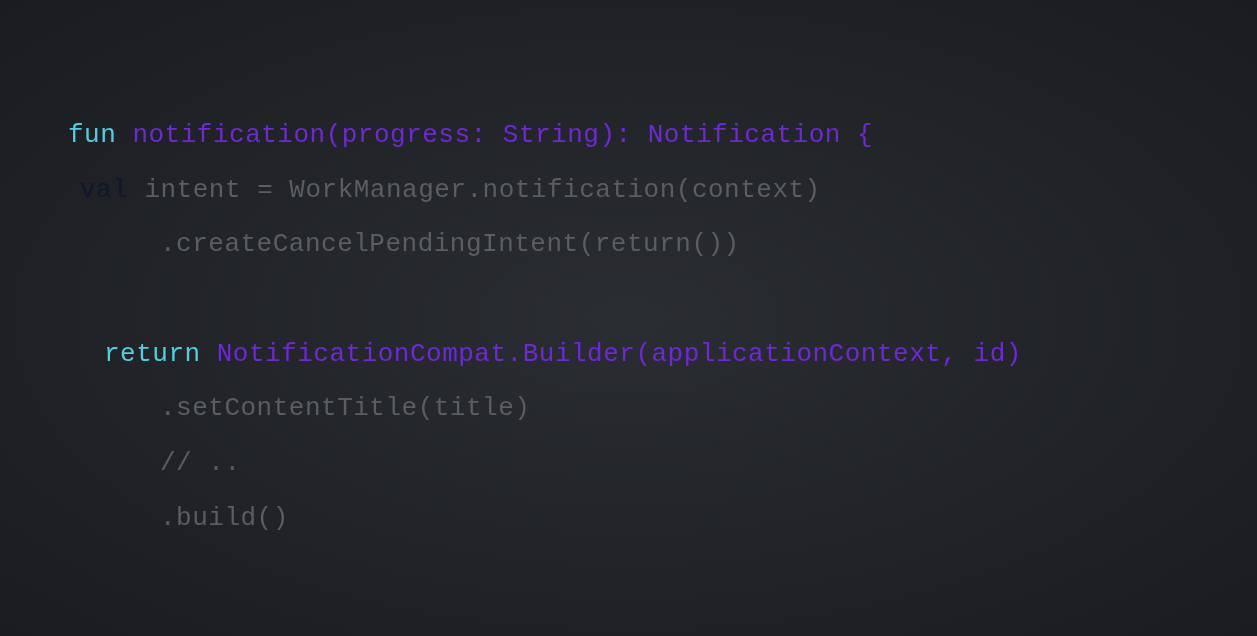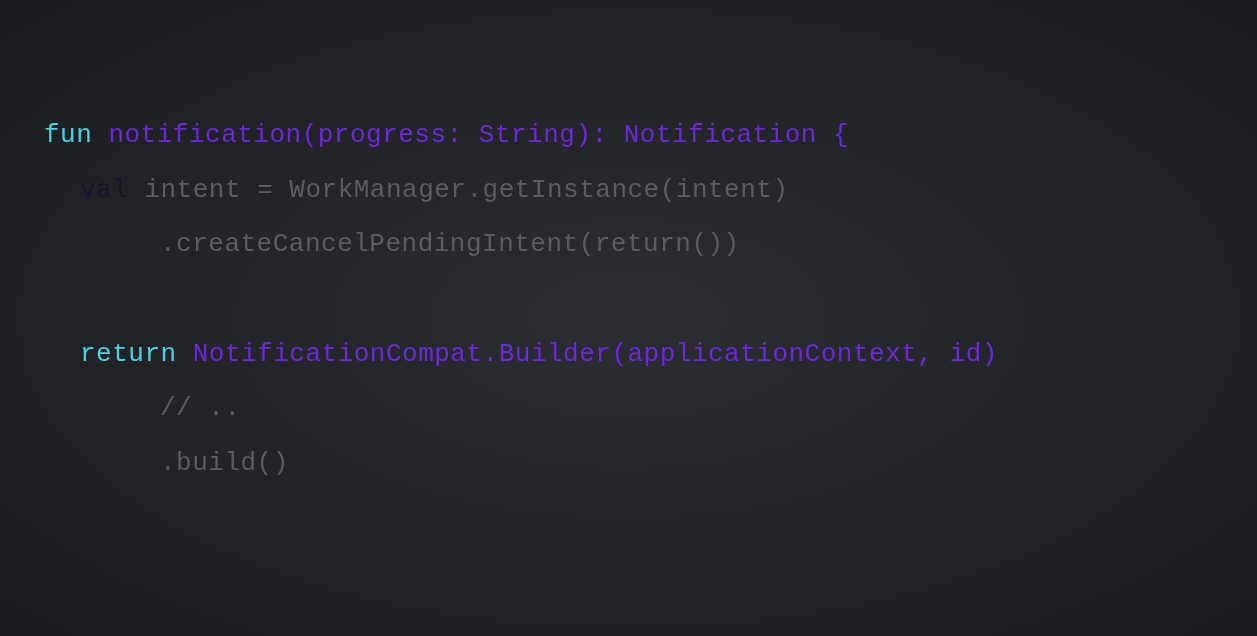--- a/index.html
+++ b/index.html
@@ -25,20 +25,21 @@
       color: #e8e8e8;
     }
     .indent-1 {
       padding-left: 36px;
     }
     .indent-2 {
       padding-left: 116px;
     }
     .keyword {
       color: #4dd0e1;
+      margin-left: 24px;
     }
     .dim {
       color: #5a5d61;
     }
     .dim-keyword {
       color: #0f172a;
     }
     .normal {
       color: #6d28d9;
     }
@@ -46,28 +47,29 @@
       height: 55px;
     }
   </style>
 </head>
 <body>
 
 <div>
 
   <div class="code-line"><span class="keyword">fun</span><span class="normal"> notification(progress: String): Notification {</span></div>
 
-  <div class="code-line indent-1"><span class="dim-keyword">val</span><span class="dim"> intent = WorkManager.getInstance(intent)</span></div>
+  <div class="code-line indent-1"><span class="dim-keyword">val</span><span class="dim"> intent = WorkManager.notification(context)</span></div>
 
   <div class="code-line indent-2"><span class="dim">.createCancelPendingIntent(return())</span></div>
 
   <div class="spacer"></div>
 
   <div class="code-line indent-1"><span class="keyword">return</span><span class="normal"> NotificationCompat.Builder(applicationContext, id)</span></div>
 
+  <div class="code-line indent-2"><span class="dim">.setContentTitle(title)</span></div>
 
 
   <div class="code-line indent-2"><span class="dim">// ..</span></div>
 
 
   <div class="code-line indent-2"><span class="dim">.build()</span></div>
 
 </div>
 
 </body></html>

